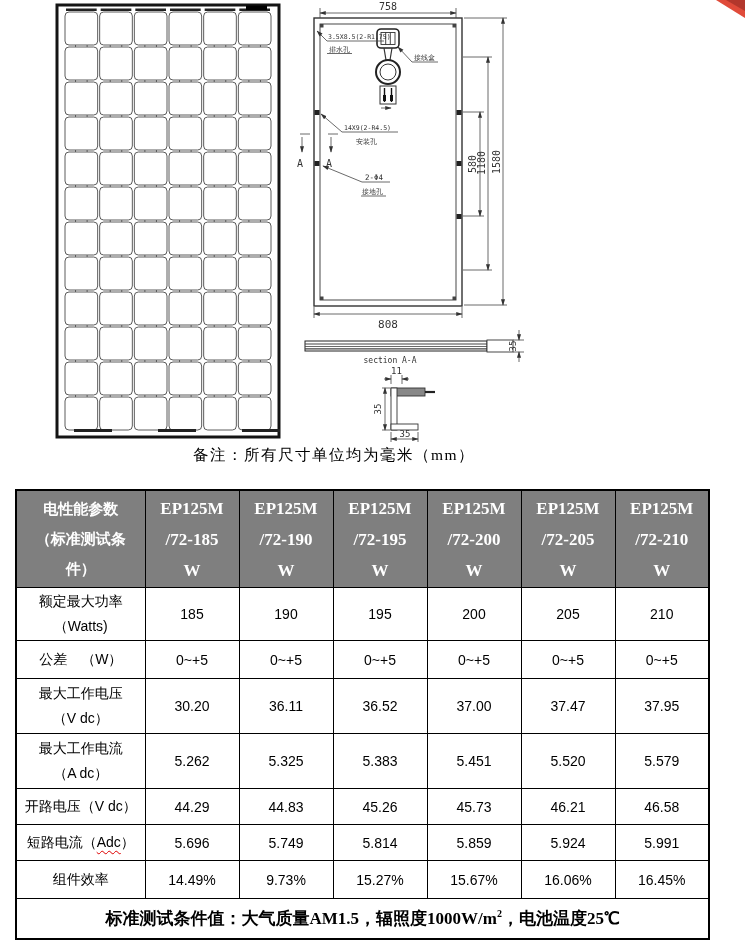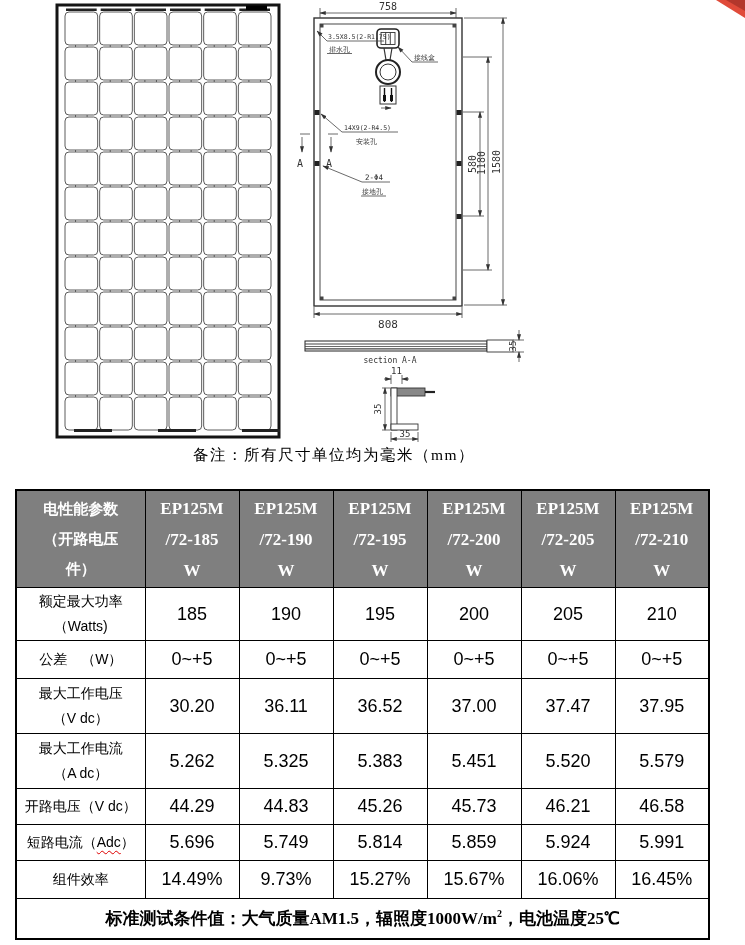--- a/index.html
+++ b/index.html
@@ -21,21 +21,21 @@
   table.spec{position:absolute;left:15px;top:489px;width:693px;border-collapse:collapse;
              table-layout:fixed;background:#fff;}
   table.spec th,table.spec td{border:1px solid #000;text-align:center;vertical-align:middle;
              padding:0;overflow:hidden;}
   table.spec{border:2px solid #000;}
   thead th{background:#7f7f7f;color:#fff;}
   th.param{font-family:"Liberation Sans",sans-serif;font-size:15px;font-weight:bold;
            text-align:left;padding:0 5px;line-height:30px;height:96px;}
   th.model{font-family:"Liberation Serif",serif;font-size:17px;font-weight:bold;line-height:31px;}
   td.rowlabel{font-size:14px;line-height:25px;color:#000;}
-  td.val{font-size:18px;color:#000;font-family:"Liberation Sans",sans-serif;}
+  td.val{font-size:14px;color:#000;font-family:"Liberation Sans",sans-serif;}
   .wavy{text-decoration:underline;text-decoration-style:wavy;text-decoration-color:#d00;
         text-decoration-thickness:1px;text-underline-offset:3px;margin-top:20px;}
   td.footer{font-family:"Liberation Serif",serif;font-weight:bold;font-size:17px;
             text-align:left;padding:0 6px;height:39px;}
   td.footer sup{font-size:10px;}
 </style>
 </head>
 <body>
 
 <div class="page">
@@ -308,21 +308,21 @@
         <col style="width:94px">
         <col style="width:94px">
       <col style="width:94px">
         <col style="width:94px">
         <col style="width:94px">
     </colgroup>
     <thead>
       <tr id="headRow">
         <th class="param">
           <span>电性能参数</span><br>
-          <span>（开路电压</span><br>
+          <span>（标准测试条</span><br>
           <span>件）</span>
         </th>
       <th class="model">EP125M<br>/72-185<br>W</th>
           <th class="model">EP125M<br>/72-190<br>W</th>
           <th class="model">EP125M<br>/72-195<br>W</th>
           <th class="model">EP125M<br>/72-200<br>W</th>
           <th class="model">EP125M<br>/72-205<br>W</th>
           <th class="model">EP125M<br>/72-210<br>W</th>
         </tr>
     </thead>

